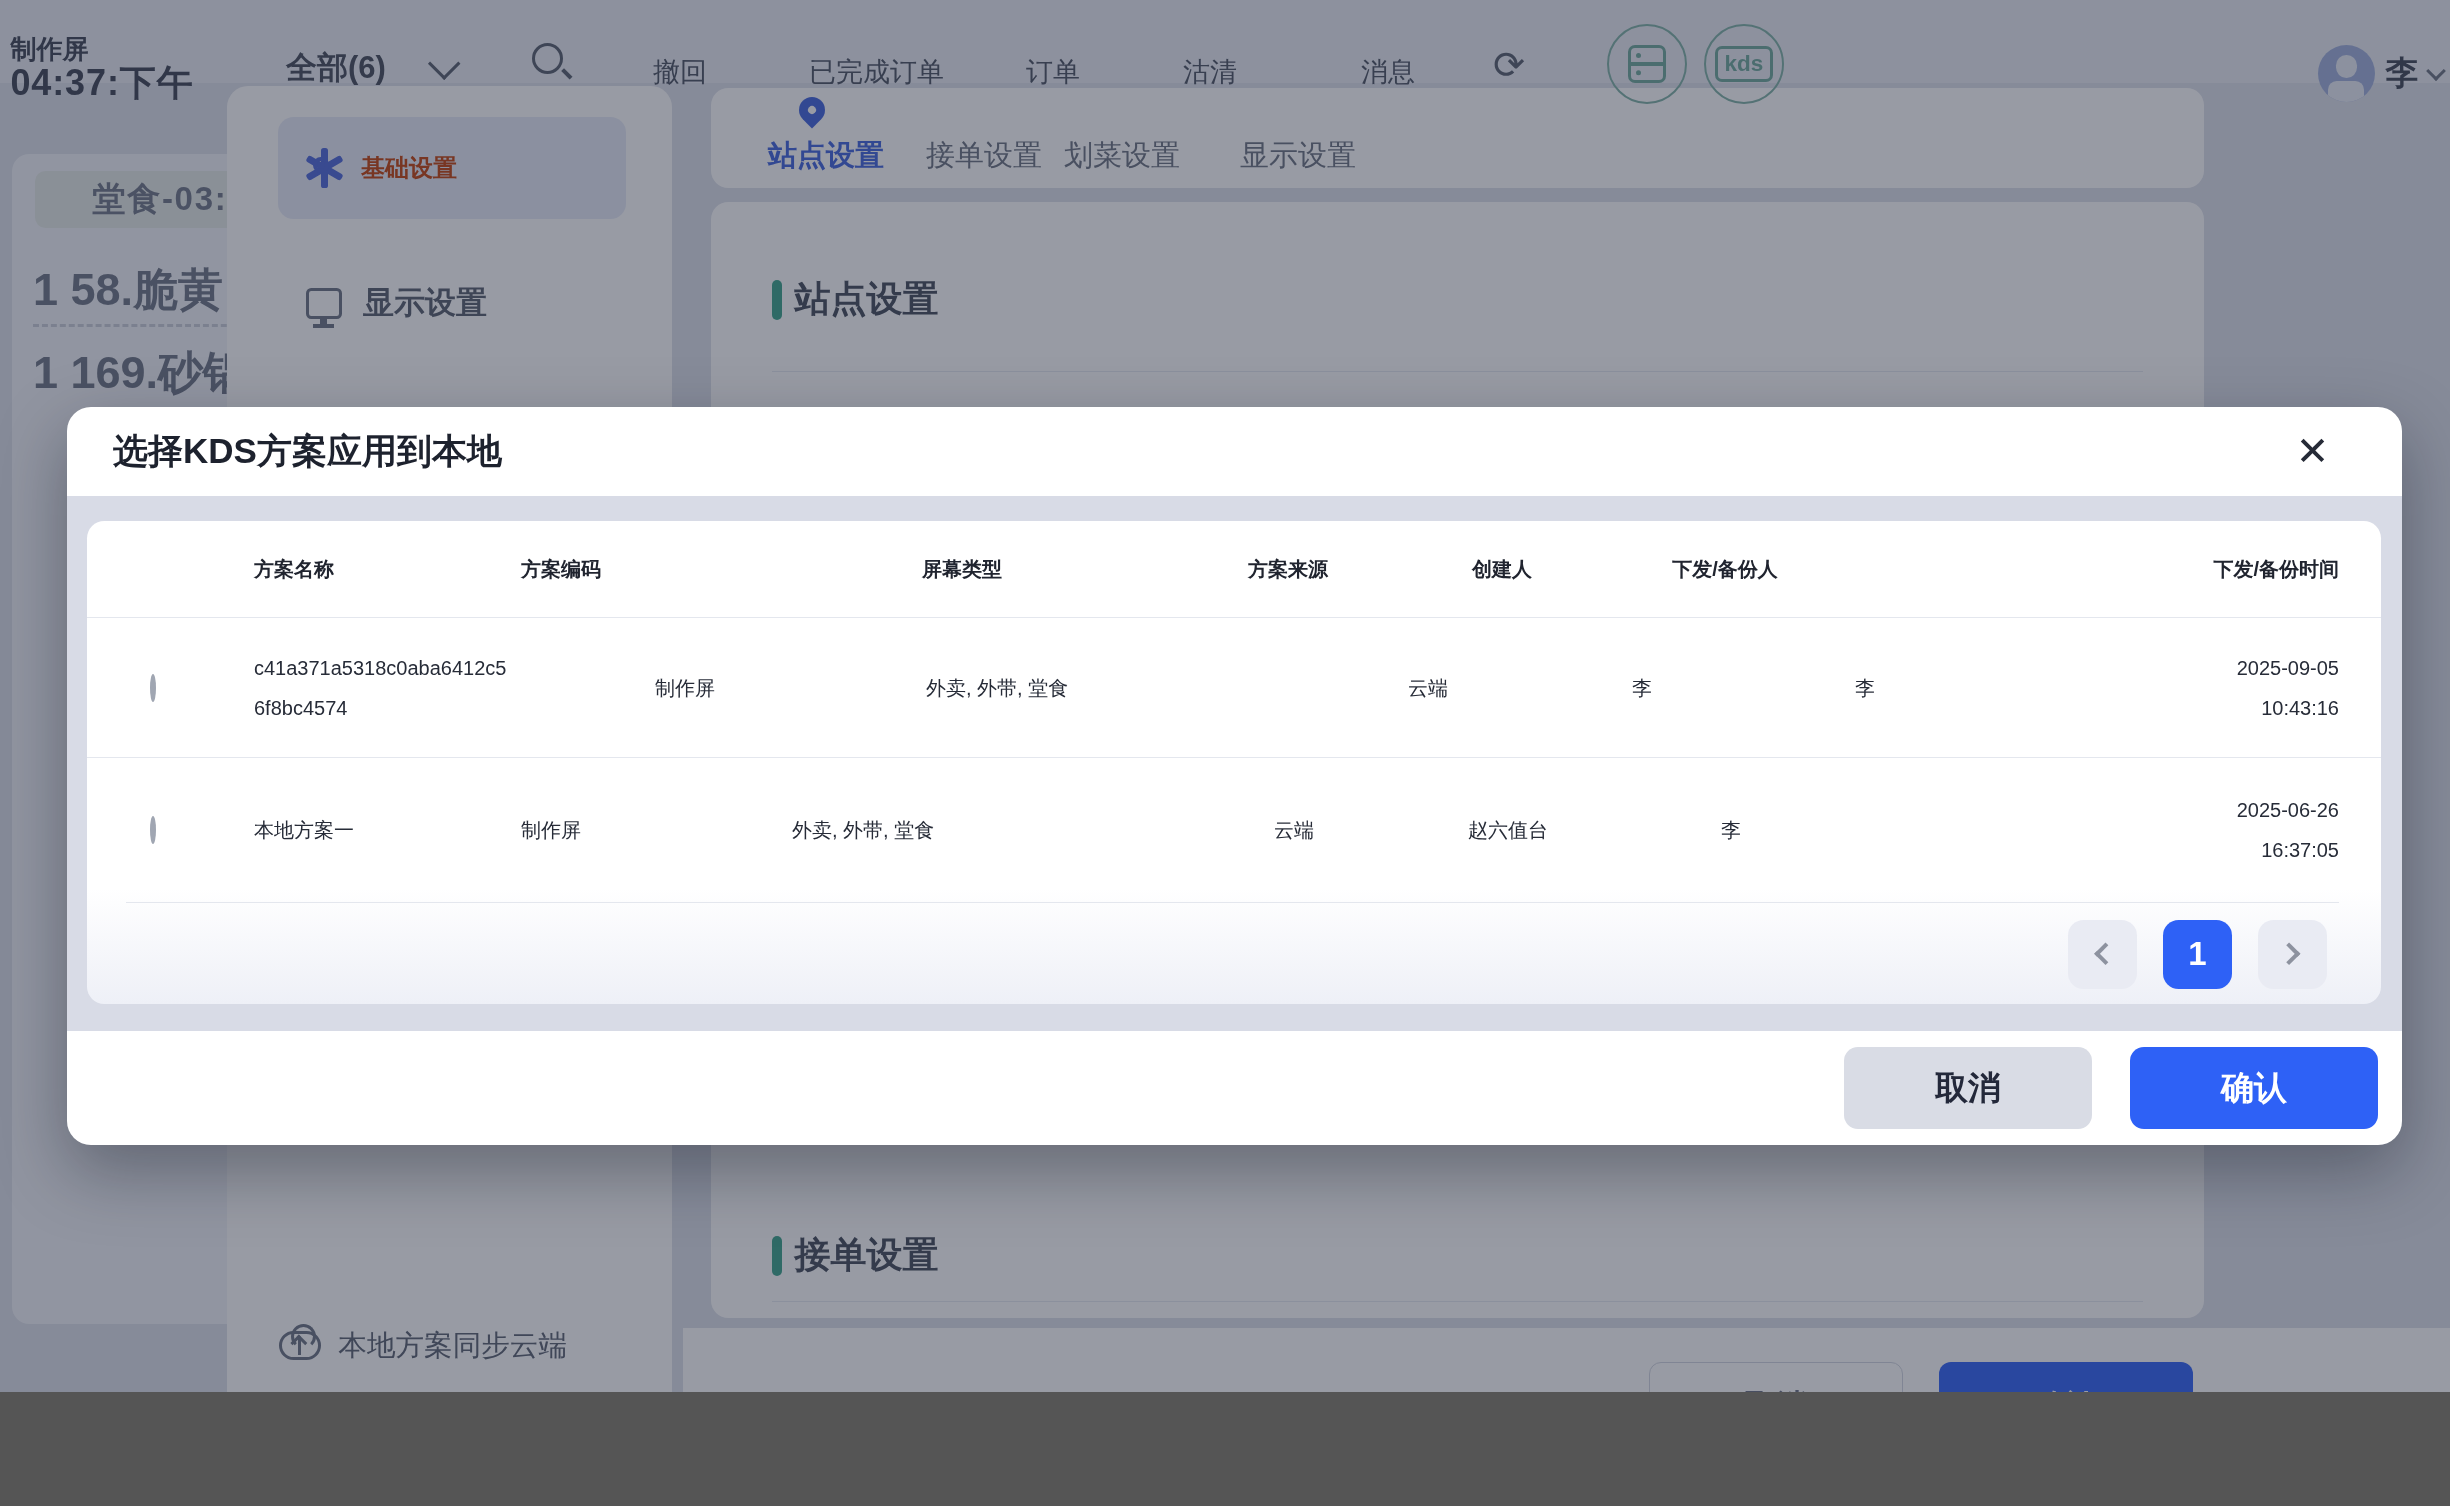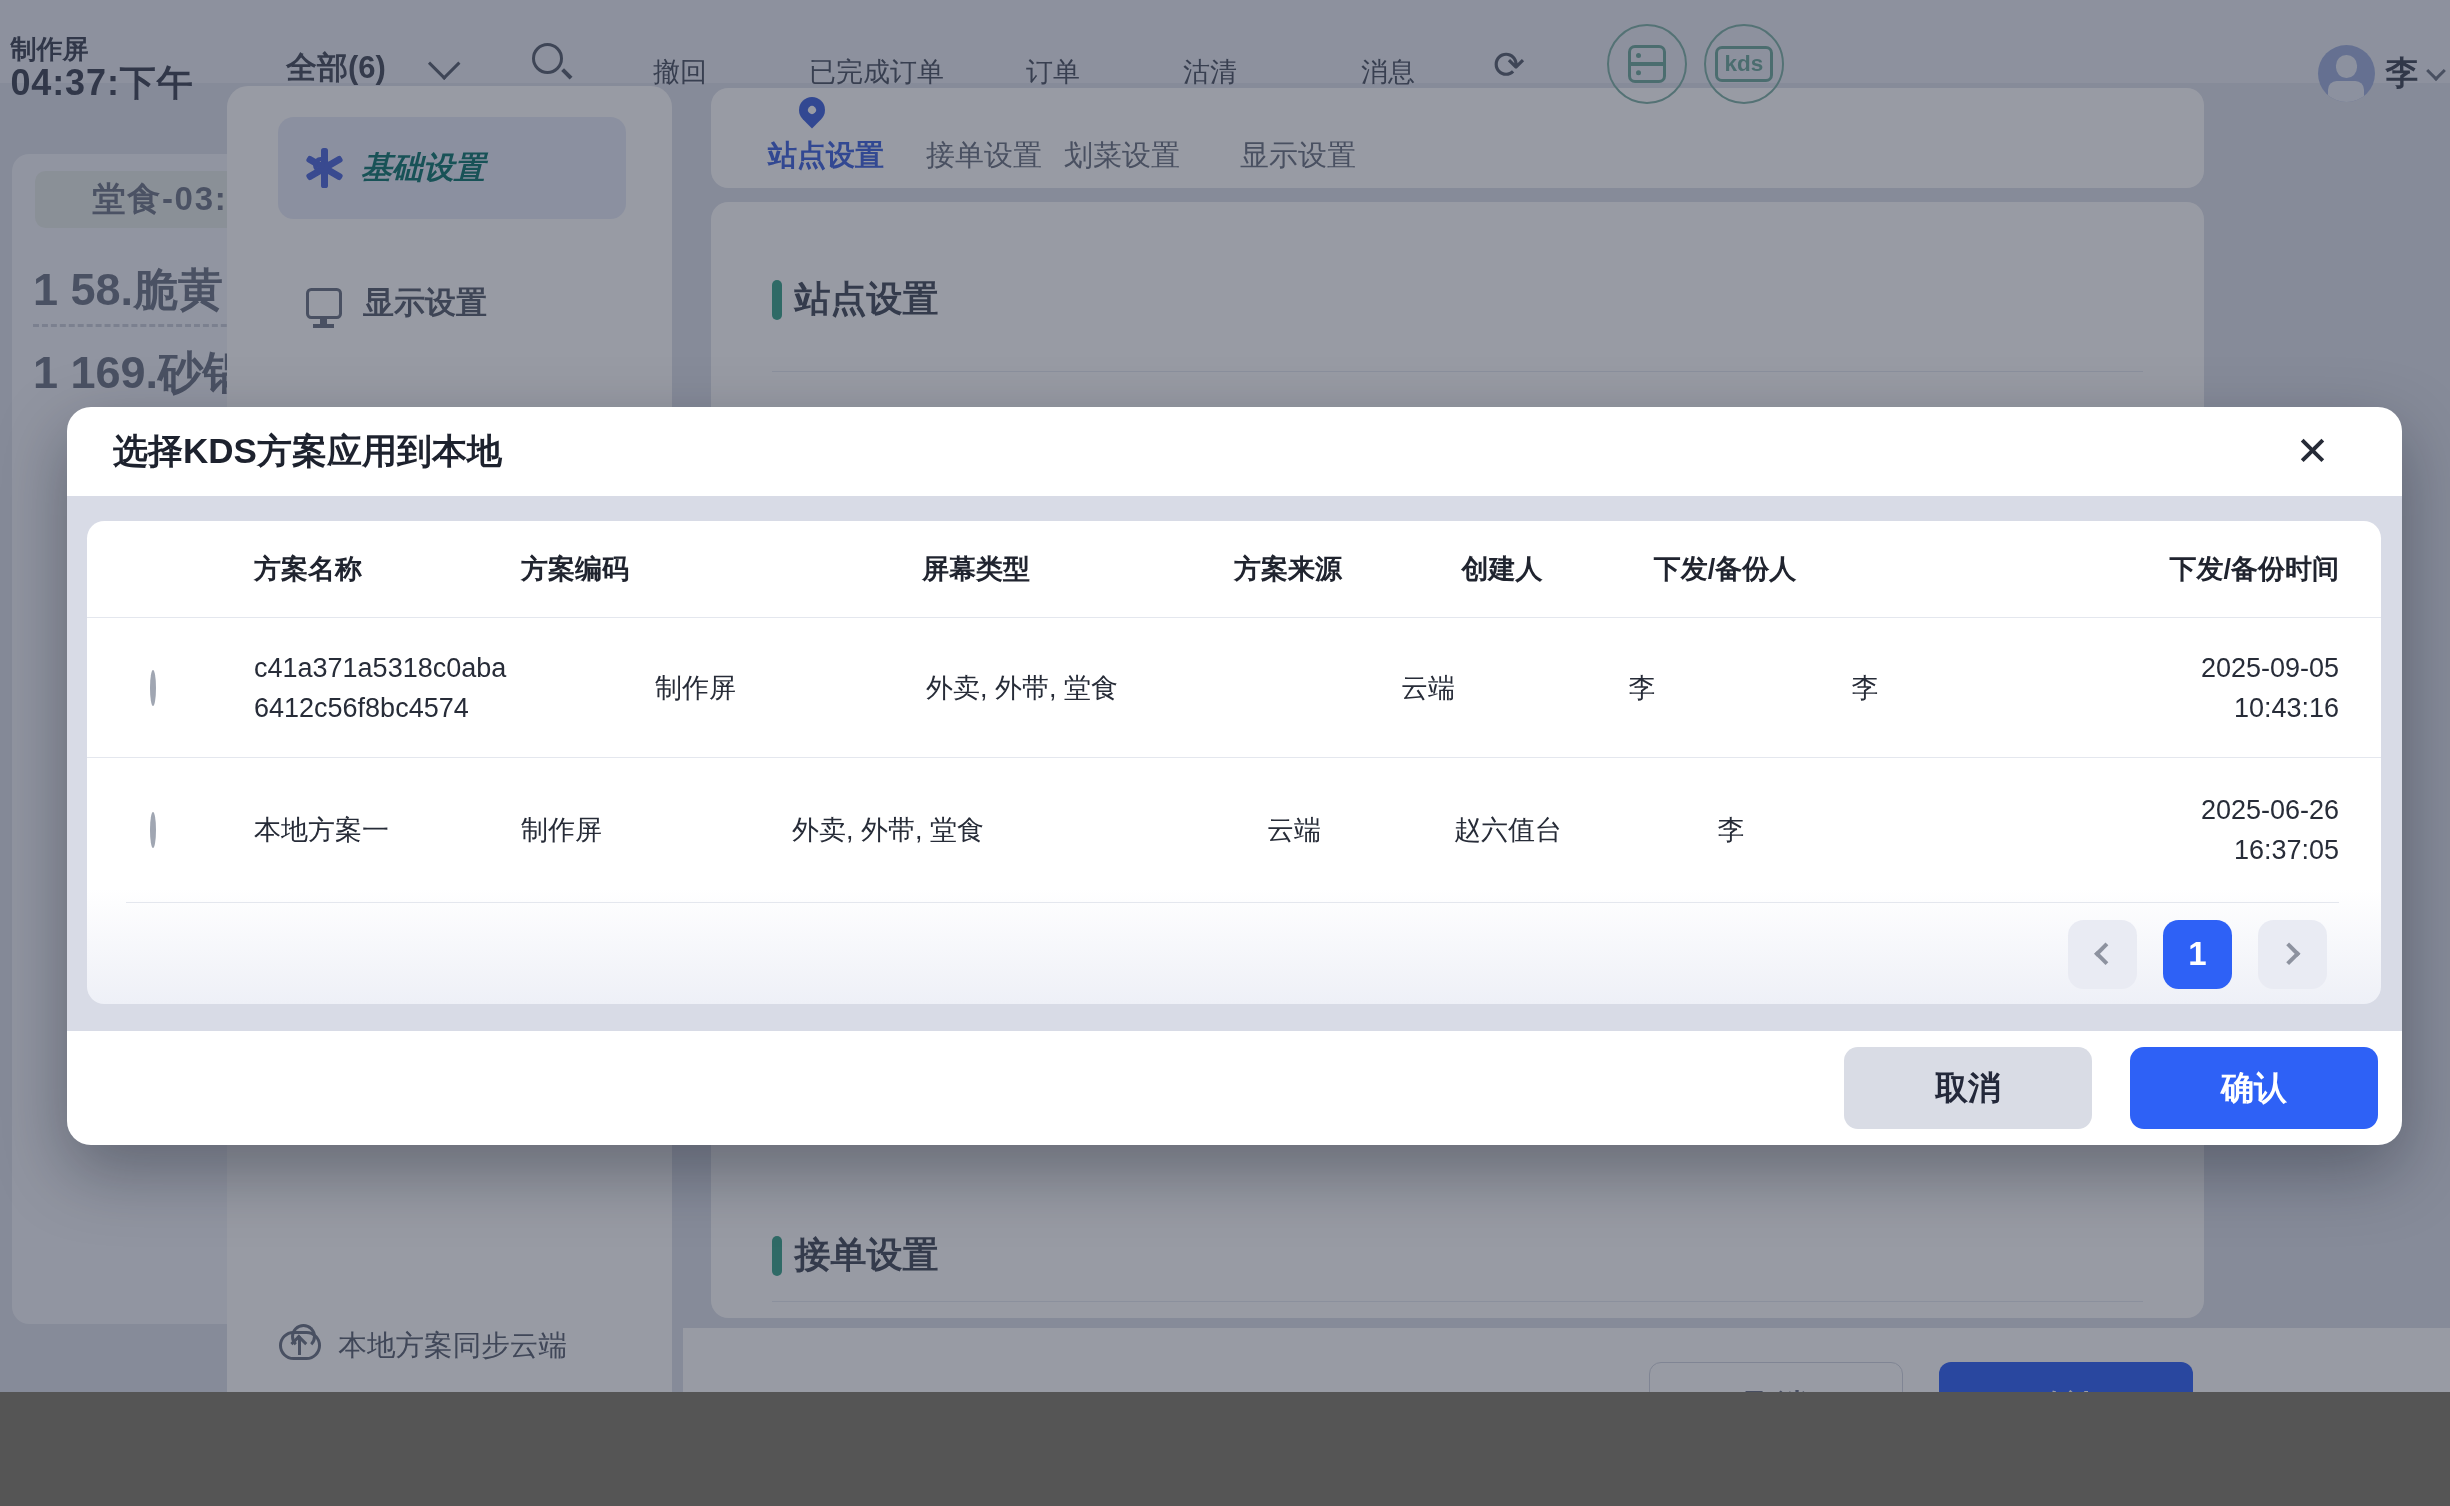--- a/index.html
+++ b/index.html
@@ -40,21 +40,21 @@
   .store-icon:before{content:"";position:absolute;left:3.5px;top:8.7px;right:3.5px;height:10.4px;border-bottom:3.5px solid #a9c3e4;}
   .order-item{position:absolute;left:21px;font-size:45px;font-weight:bold;color:#6d7484;white-space:nowrap;overflow:hidden;width:623px;}
   .oi1{top:106px;}
   .oi2{top:189px;}
   .order-dash{position:absolute;left:21px;top:170px;width:632px;border-top:3.5px dashed #c9cdd7;}
 
   
   .sidebar{position:absolute;left:227px;top:86px;width:445px;height:1390px;background:#ffffff;border-radius:21px;}
   .side-active{position:absolute;left:51px;top:31px;width:348px;height:102px;background:#e7ebf8;border-radius:15.6px;
                display:flex;align-items:center;padding-left:28px;gap:19px;}
-  .side-active .lbl{font-size:31px;font-weight:bold;color:#0f766e;font-style:italic;}
+  .side-active .lbl{font-size:24px;font-weight:bold;color:#c2410c;}
   .gear{width:36px;height:36px;position:relative;}
   .gear .c{position:absolute;left:7px;top:7px;width:15.6px;height:15.6px;border:4.3px solid #4c67d9;border-radius:50%;}
   .gear .t{position:absolute;left:14.7px;top:-1.7px;width:7px;height:40px;background:#4c67d9;border-radius:2.6px;}
   .gear .t2{transform:rotate(60deg);}
   .gear .t3{transform:rotate(-60deg);}
   .side-item{position:absolute;left:79px;top:196px;display:flex;align-items:center;gap:21px;}
   .side-item .lbl{font-size:31px;color:#565d6c;font-weight:bold;}
   .monitor{width:36px;height:31px;border:3.5px solid #6a7282;border-radius:5.2px;position:relative;}
   .monitor:before{content:"";position:absolute;left:11.3px;bottom:-10.4px;width:7px;height:8.7px;background:#6a7282;}
   .monitor:after{content:"";position:absolute;left:4.3px;bottom:-12px;width:21px;height:3.5px;background:#6a7282;}
@@ -94,21 +94,21 @@
          box-shadow:0 26px 69px rgba(10,14,30,.35);display:flex;flex-direction:column;overflow:hidden;}
   .m-header{height:89px;background:#ffffff;position:relative;flex:0 0 auto;}
   .m-title{position:absolute;left:46px;top:0;height:89px;display:flex;align-items:center;font-size:35px;font-weight:bold;color:#1d222e;}
   .m-close{position:absolute;right:61px;top:15.6px;width:57px;height:57px;display:flex;align-items:center;justify-content:center;
            font-size:40px;font-weight:bold;color:#262b37;cursor:pointer;}
   .m-body{flex:1 1 auto;background:#d8dbe6;padding:25px 21px 27px 20px;}
   .m-card{width:2294px;height:483px;border-radius:17.3px;background:linear-gradient(180deg,#ffffff 0%,#ffffff 76%,#eef0f7 100%);position:relative;overflow:hidden;}
   .t-row{display:flex;align-items:center;padding-left:39px;padding-right:42px;}
   .t-head{height:96px;}
   .t-head .cell{font-weight:bold;color:#20242f;}
-  .cell{font-size:27px;color:#272c38;line-height:40px;margin-left:24px;}
+  .cell{font-size:20px;color:#272c38;line-height:40px;margin-left:24px;}
   .c-radio{width:80px;flex:0 0 auto;}
   .c-name{width:243px;flex:0 0 auto;}
   .c-name .inner{width:149px;word-break:break-all;}
   .c-code{width:377px;flex:0 0 auto;}
   .c-code .inner{width:260px;word-break:break-all;}
   .c-screen{width:247px;flex:0 0 auto;}
   .c-info{width:383px;flex:0 0 auto;}
   .c-source{width:190px;flex:0 0 auto;text-align:center;}
   .c-creator{width:190px;flex:0 0 auto;text-align:center;}
   .c-backup{width:208px;flex:0 0 auto;text-align:center;}

